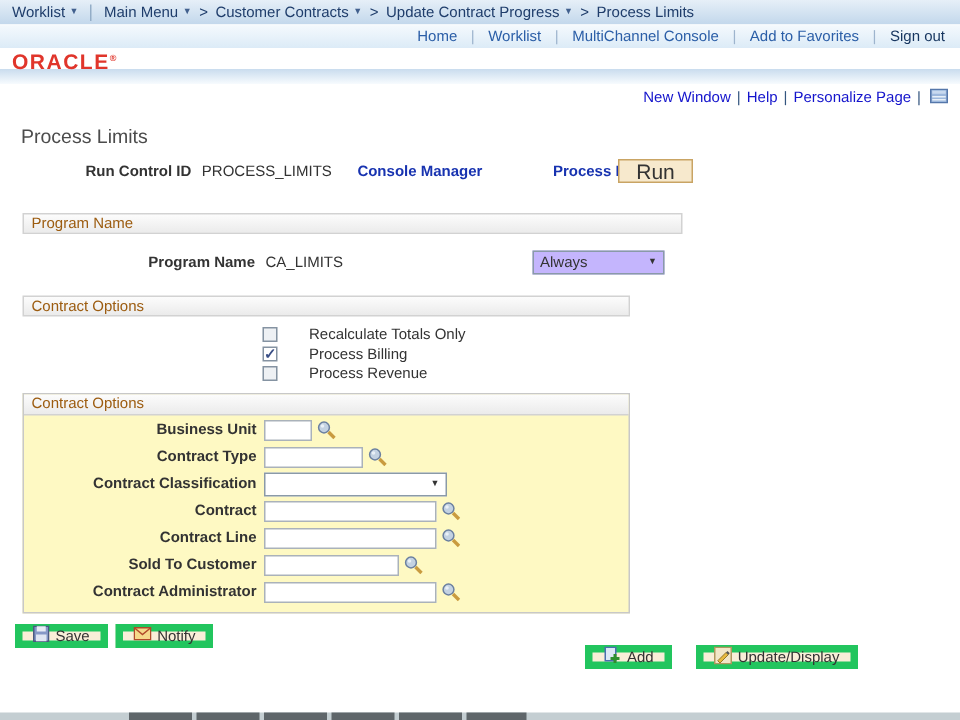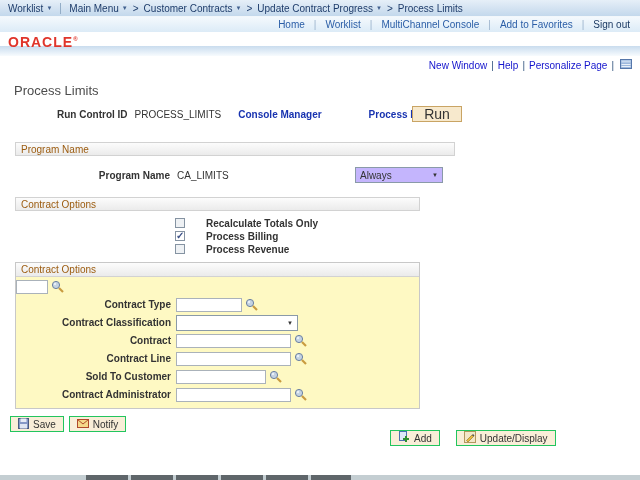--- a/index.html
+++ b/index.html
@@ -62,42 +62,42 @@
   .select-box .sel-text { flex:1; }
   .select-box .sel-arrow { font-size:6px; color:#333; }
 
   
   .checks { margin:6px 0 0 175px; }
   .check-row { display:flex; align-items:center; height:12px; margin-bottom:1px; }
   .checkbox { width:10px; height:10px; border:1px solid #8593a2; background:#eef1f4; position:relative; cursor:pointer; }
   .checkbox.checked { background:#fff; }
   .checkbox.checked::after { content:"\2713"; position:absolute; left:0px; top:-2px; font-size:10px;
     font-weight:bold; color:#3a4f86; }
-  .check-label { margin-left:5px; font-weight:bold; color:#333;padding-left:16px; }
+  .check-label { margin-left:5px; font-weight:normal; color:#333;padding-left:16px; }
 
   
   .group-box { margin:7px 0 0 15px; width:405px; border:1px solid #c8c8c8; background:#fef9c3; padding-bottom:5px; }
   .group-box .section-bar-in { height:14px; background:linear-gradient(#fcfcfc,#ebebeb);
     border-bottom:1px solid #d2d2d2; color:#9c5c10; padding:1px 5px; }
   .field-row { display:flex; align-items:center; height:17px; margin-top:1px; }
   .field-row:first-of-type { margin-top:4px; }
   .f-label { width:160px; text-align:right; font-weight:bold; padding-right:5px; color:#333; }
   .f-input { height:14px; border:1px solid #aab2ba; font-size:10px; padding:0 2px; background:#fff; }
   .w-xs { width:32px; } .w-s { width:66px; } .w-m { width:115px; } .w-sm { width:90px; }
   .f-select { width:122px; height:16px; border:1px solid #8a9aa8; background:#fff; display:flex;
     align-items:center; padding:0 4px; cursor:pointer; }
   .f-select .sel-text { flex:1; }
   .lookup { margin-left:3px; cursor:pointer; display:inline-flex; }
 
   
   .toolbar { position:relative; margin-top:7px; height:17px; }
   .tb-left { position:absolute; left:10px; top:0; display:flex; gap:5px; }
   .tb-right { position:absolute; left:390px; top:14px; display:flex; gap:16px;justify-content:flex-end; }
   .ps-btn { display:inline-flex; align-items:center; gap:4px; height:16px; padding:0 7px;
-    background:#f9eed8; border:1px solid #22c55e; color:#333; font-size:10px; cursor:pointer; }
+    background:#f9eed8; border:5px solid #22c55e; color:#333; font-size:10px; cursor:pointer; }
 
   
   .bottom-strip { position:absolute; left:0; bottom:0; width:640px; height:5px; background:#c4ced2; }
   .bottom-strip .seg { position:absolute; top:0; height:5px; background:#5f666a; }
 </style>
 </head>
 <body>
 
 <div id="app">
 
@@ -197,20 +197,21 @@
     <div class="check-row">
       <span class="checkbox"></span>
       <span class="check-label">Process Revenue</span>
     </div>
   </div>
 
   <div class="group-box">
     <div class="section-bar-in">Contract Options</div>
 
     <div class="field-row">
+      <span class="f-label">Business Unit</span>
       <input class="f-input w-xs" value="" style="">
       <span class="lookup">
         <svg width="13" height="13" viewBox="0 0 13 13">
             <circle cx="5" cy="5" r="3.6" fill="#c3d2e2" stroke="#6b80a0"></circle>
             <circle cx="4" cy="4" r="1.2" fill="#e9f0f7"></circle>
             <line x1="8" y1="8" x2="12" y2="12" stroke="#c99b3f" stroke-width="2.2"></line>
           </svg>
       </span>
     </div>
 

